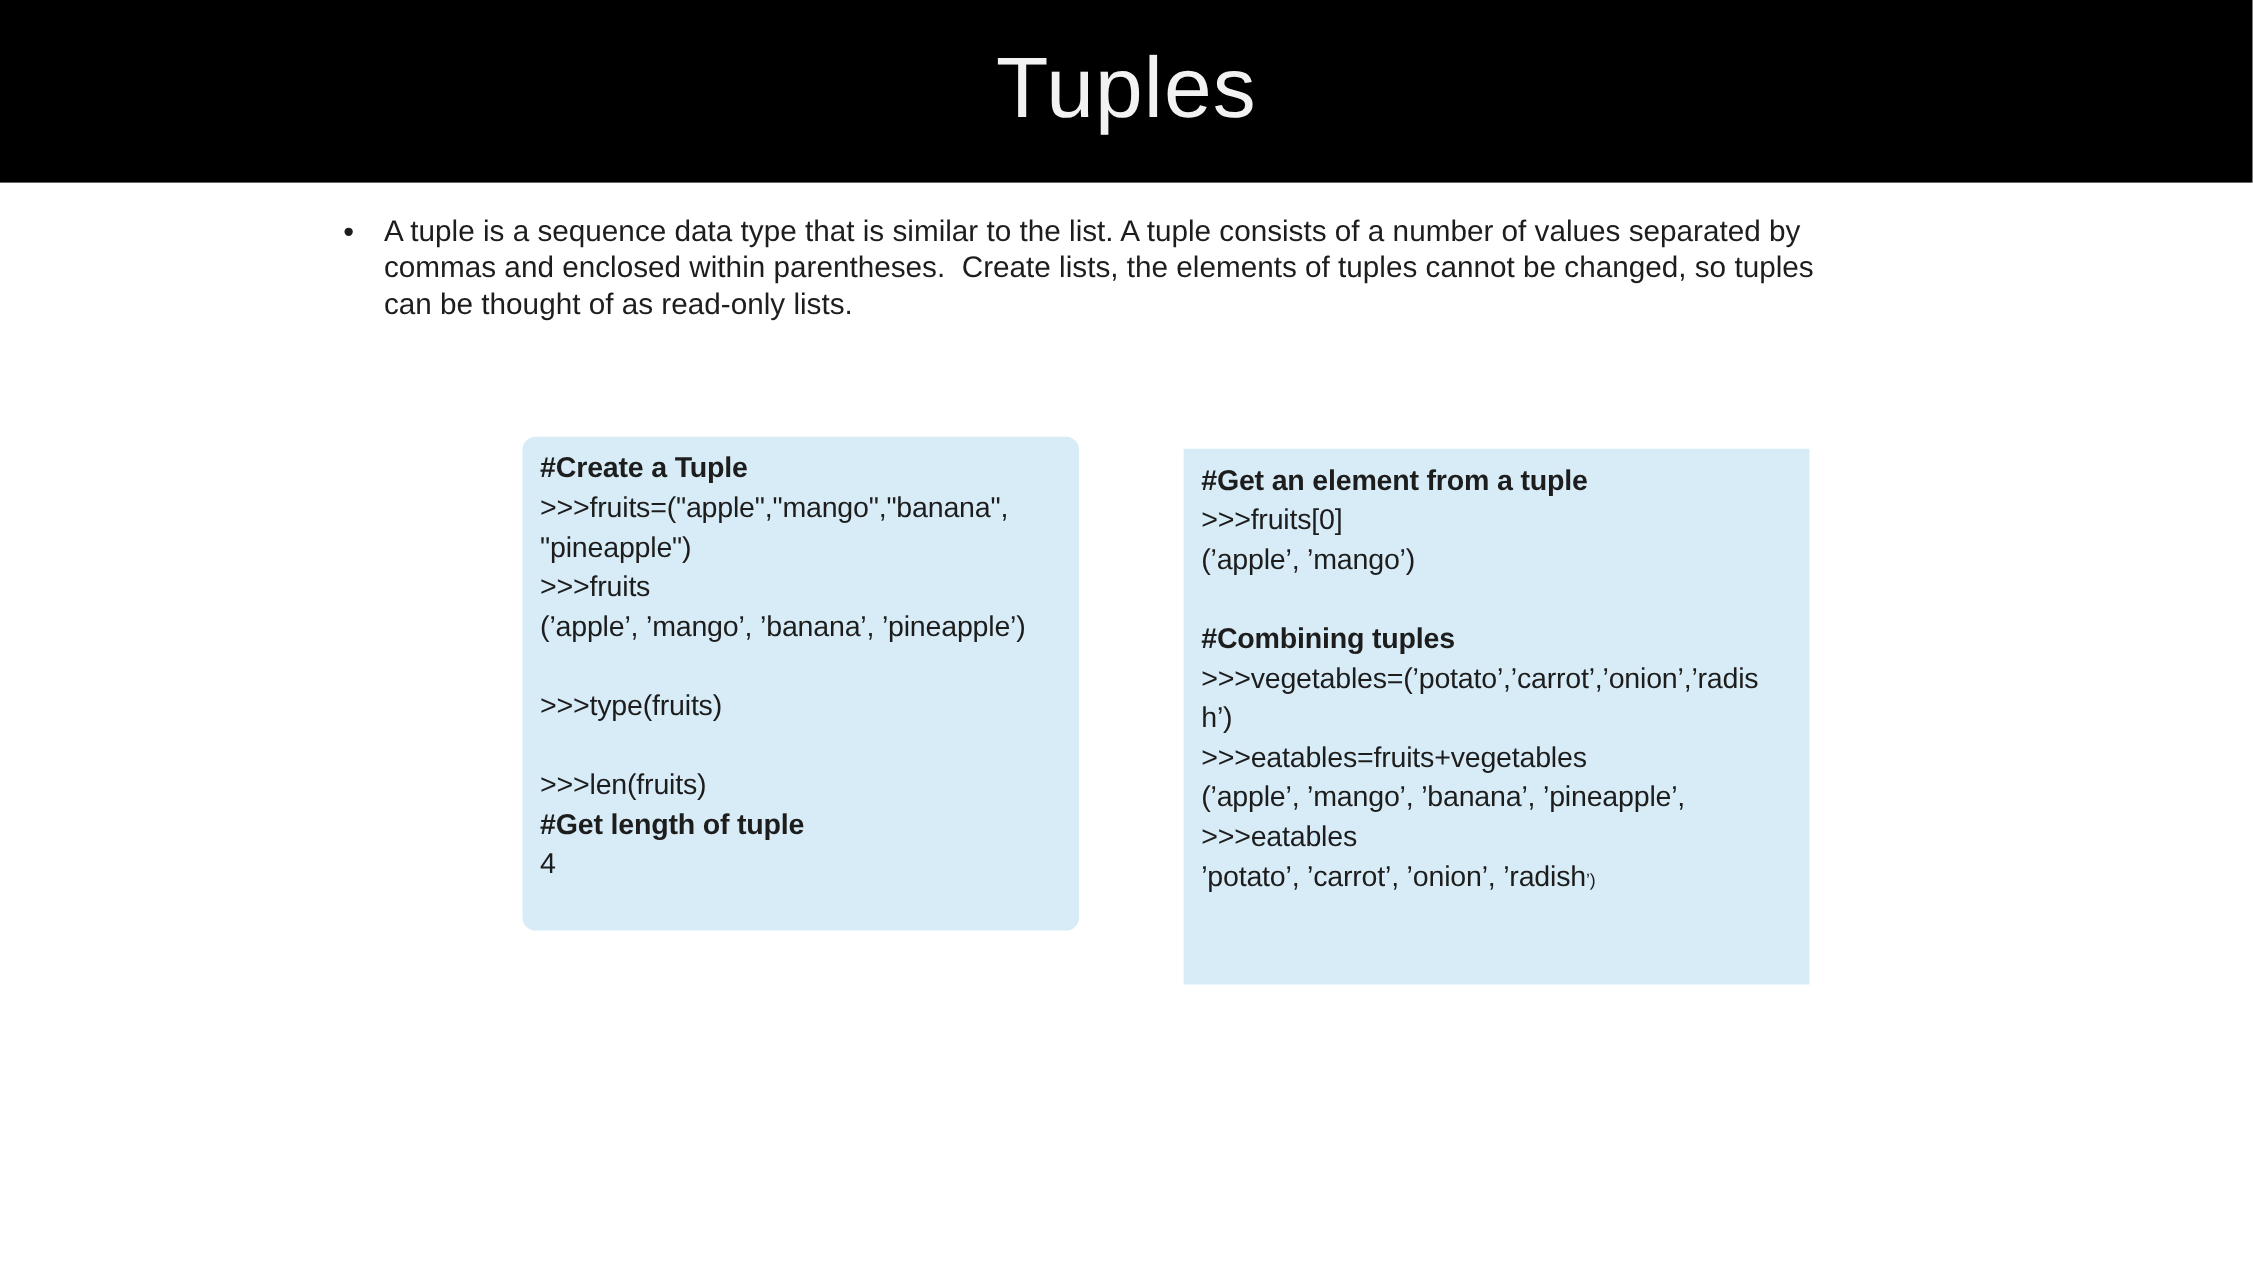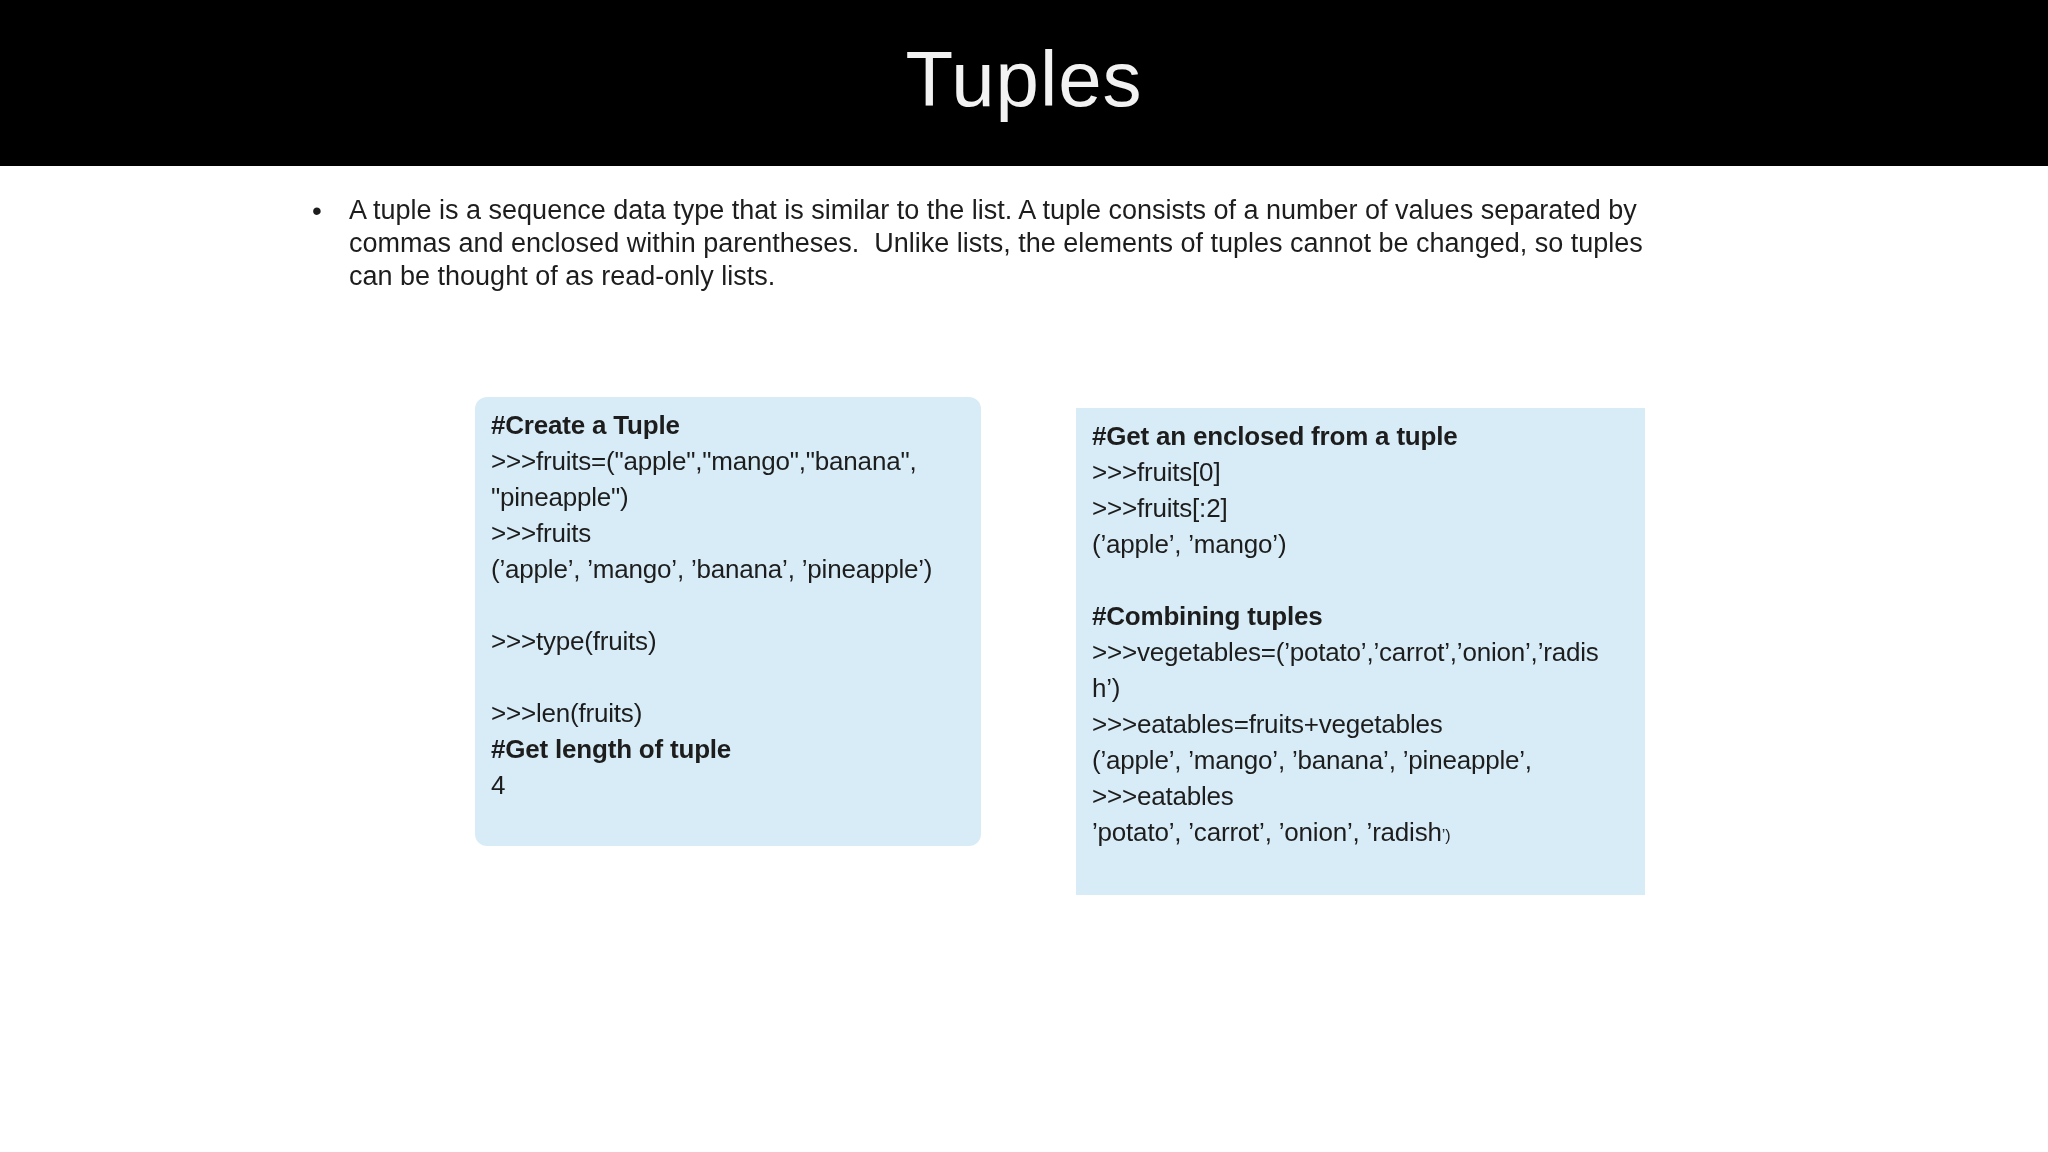--- a/index.html
+++ b/index.html
@@ -88,21 +88,21 @@
 <div class="slide">
 
   <header class="titlebar">
     <h1 class="slide-title">Tuples</h1>
   </header>
 
   <div class="bullet-para">
     <span class="bullet-glyph">•</span>
     <div class="para-lines">
         <div class="line">A tuple is a sequence data type that is similar to the list. A tuple consists of a number of values separated by</div>
-        <div class="line">commas and enclosed within parentheses.  Unlike lists, the elements of tuples cannot be changed, so tuples</div>
+        <div class="line">commas and enclosed within parentheses.  Create lists, the elements of tuples cannot be changed, so tuples</div>
         <div class="line">can be thought of as read-only lists.</div>
       </div>
   </div>
 
   <section class="codebox left">
     <div class="code-lines">
         <div class="line bold">#Create a Tuple</div>
         <div class="line">&gt;&gt;&gt;fruits=("apple","mango","banana",</div>
         <div class="line">"pineapple")</div>
         <div class="line">&gt;&gt;&gt;fruits</div>
@@ -111,23 +111,22 @@
         <div class="line">&gt;&gt;&gt;type(fruits)</div>
         <div class="line">&nbsp;</div>
         <div class="line">&gt;&gt;&gt;len(fruits)</div>
         <div class="line bold">#Get length of tuple</div>
         <div class="line">4</div>
       </div>
   </section>
 
   <section class="codebox right">
     <div class="code-lines">
-        <div class="line bold">#Get an enclosed from a tuple</div>
+        <div class="line bold">#Get an element from a tuple</div>
         <div class="line">&gt;&gt;&gt;fruits[0]</div>
-        <div class="line">&gt;&gt;&gt;fruits[:2]</div>
         <div class="line">(’apple’, ’mango’)</div>
         <div class="line">&nbsp;</div>
         <div class="line bold">#Combining tuples</div>
         <div class="line">&gt;&gt;&gt;vegetables=(’potato’,’carrot’,’onion’,’radis</div>
         <div class="line">h’)</div>
         <div class="line">&gt;&gt;&gt;eatables=fruits+vegetables</div>
         <div class="line">(’apple’, ’mango’, ’banana’, ’pineapple’,</div>
         <div class="line">&gt;&gt;&gt;eatables</div>
         <div class="line">’potato’, ’carrot’, ’onion’, ’radish<span class="small-suffix">’)</span></div>
       </div>

